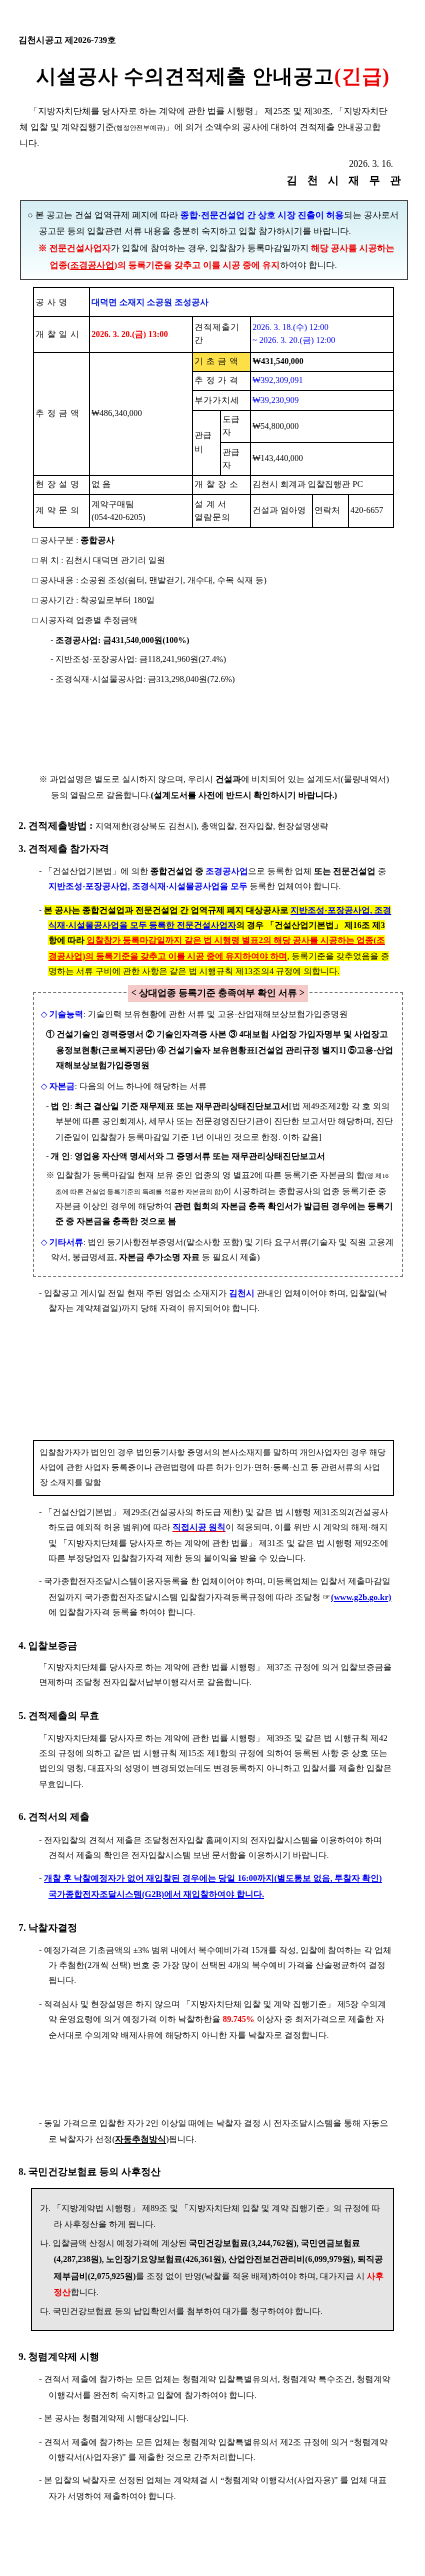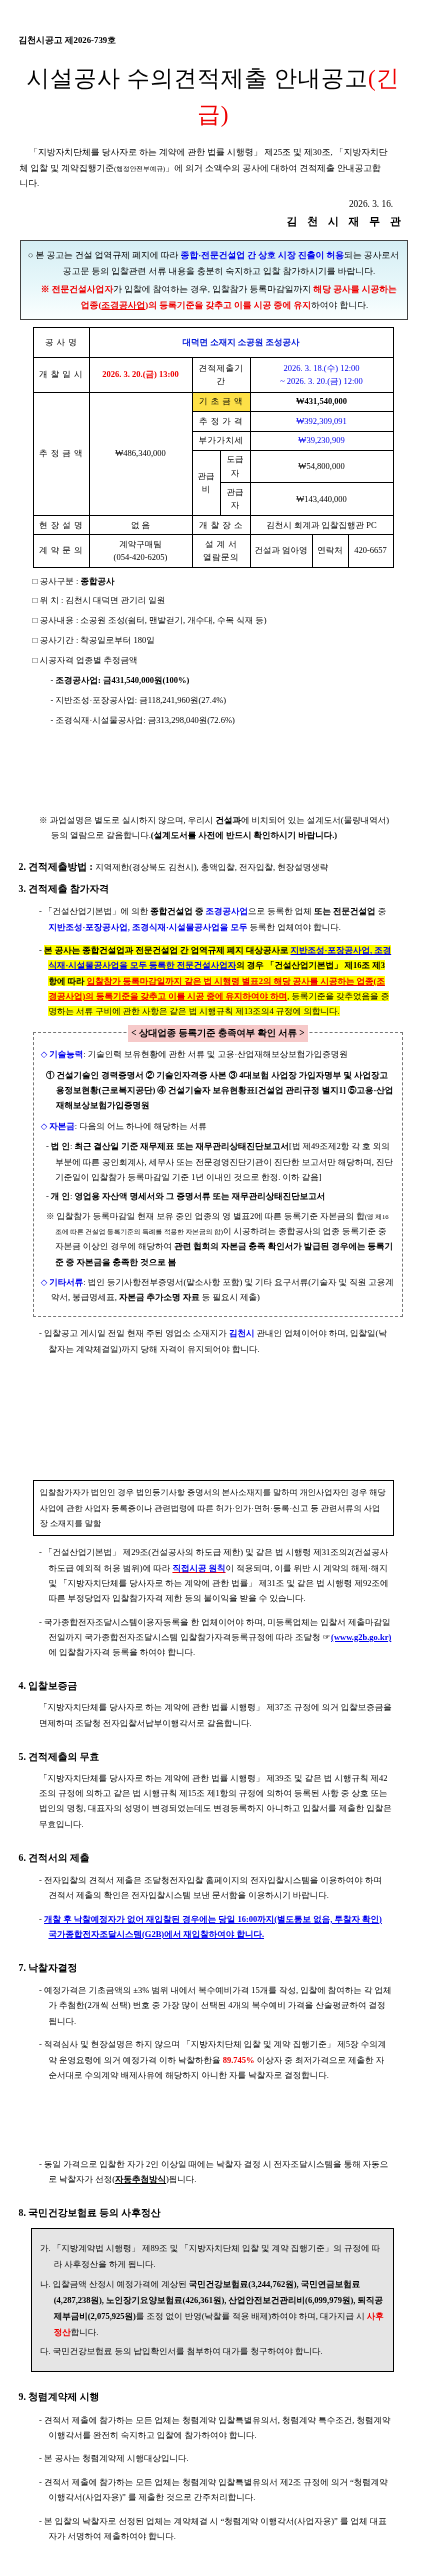--- a/index.html
+++ b/index.html
@@ -8,33 +8,33 @@
   
   .b{font-weight:bold}
   .blue{color:#0000ee}
   .red{color:#ee0000}
   .u{text-decoration:underline}
   .ru{text-decoration:underline;text-decoration-color:#ee0000;text-decoration-thickness:1px}
   .hy{background:#ffff00}
   .sm{font-size:6.7px}
   
   .notice-no{font-weight:bold;font-size:8.8px;margin:0 0 13.4px;}
-  .doc-title{text-align:center;font-size:23px;font-weight:normal;letter-spacing:0.5px;margin:0 0 12.4px;}
+  .doc-title{text-align:center;font-size:20px;font-weight:bold;letter-spacing:0.5px;margin:0 0 12.4px;}
   .intro{margin:0 18.5px 5.2px 1px;text-indent:1.1em;line-height:1.8;font-size:8.8px;}
   .date-line{text-align:right;font-size:9.3px;margin:4.1px 14.4px 1px 0;}
   .issuer{text-align:right;font-size:10.8px;font-weight:bold;letter-spacing:3.6px;margin:1px 3.1px 0 0;}
   
-  .notice-box{border:0.5px solid #444;background:linear-gradient(180deg,#d5eef4 0%,#e7f7fa 55%,#fbffff 100%);margin:10.3px 0 0 1px;padding:6.2px 7.2px;font-size:8.8px;line-height:1.85;text-align:center;}
+  .notice-box{border:0.5px solid #444;background:linear-gradient(180deg,#d5eef4 0%,#e7f7fa 55%,#fbffff 100%);margin:10.3px 0 0 1px;padding:6.2px 7.2px;font-size:8.8px;line-height:1.85;}
   .nb-p{margin:0;padding-left:1.25em;text-indent:-1.25em;}
   .nb-p2{margin:1px 0 0;padding-left:2.5em;text-indent:-1.3em;}
   
   .sec{font-size:9.8px;font-weight:bold;margin:17.5px 0 6.2px;}
   
   table.main{border-collapse:collapse;border:1px solid #000;margin:7.2px 0 3.1px 14px;table-layout:fixed;width:361px;}
-  table.main td{border:0.5px solid #000;text-align:center;vertical-align:middle;padding:2.6px 2.1px;font-size:8.5px;white-space:pre-line;}
+  table.main td{border:0.5px solid #000;vertical-align:middle;padding:2.6px 2.1px;font-size:8.5px;white-space:pre-line;}
   td.lab{letter-spacing:0.5px;}
   td.work-name{color:#0018d8;font-weight:bold;font-size:12px;height:23px;}
   td.open-dt{color:#ee0000;font-weight:bold;font-size:8.8px;}
   td.period{color:#0000ee;font-weight:normal;font-size:8.8px;height:29px;}
   td.base-lab{background:#fde047;}
   td.val{text-align:left;padding-left:9.3px;}
   td.bold{font-weight:bold;}
   td.bluev{color:#0000ee;}
   
   .sq{margin:6.7px 0 6.7px 14px;padding-left:1.3em;text-indent:-1.3em;}

